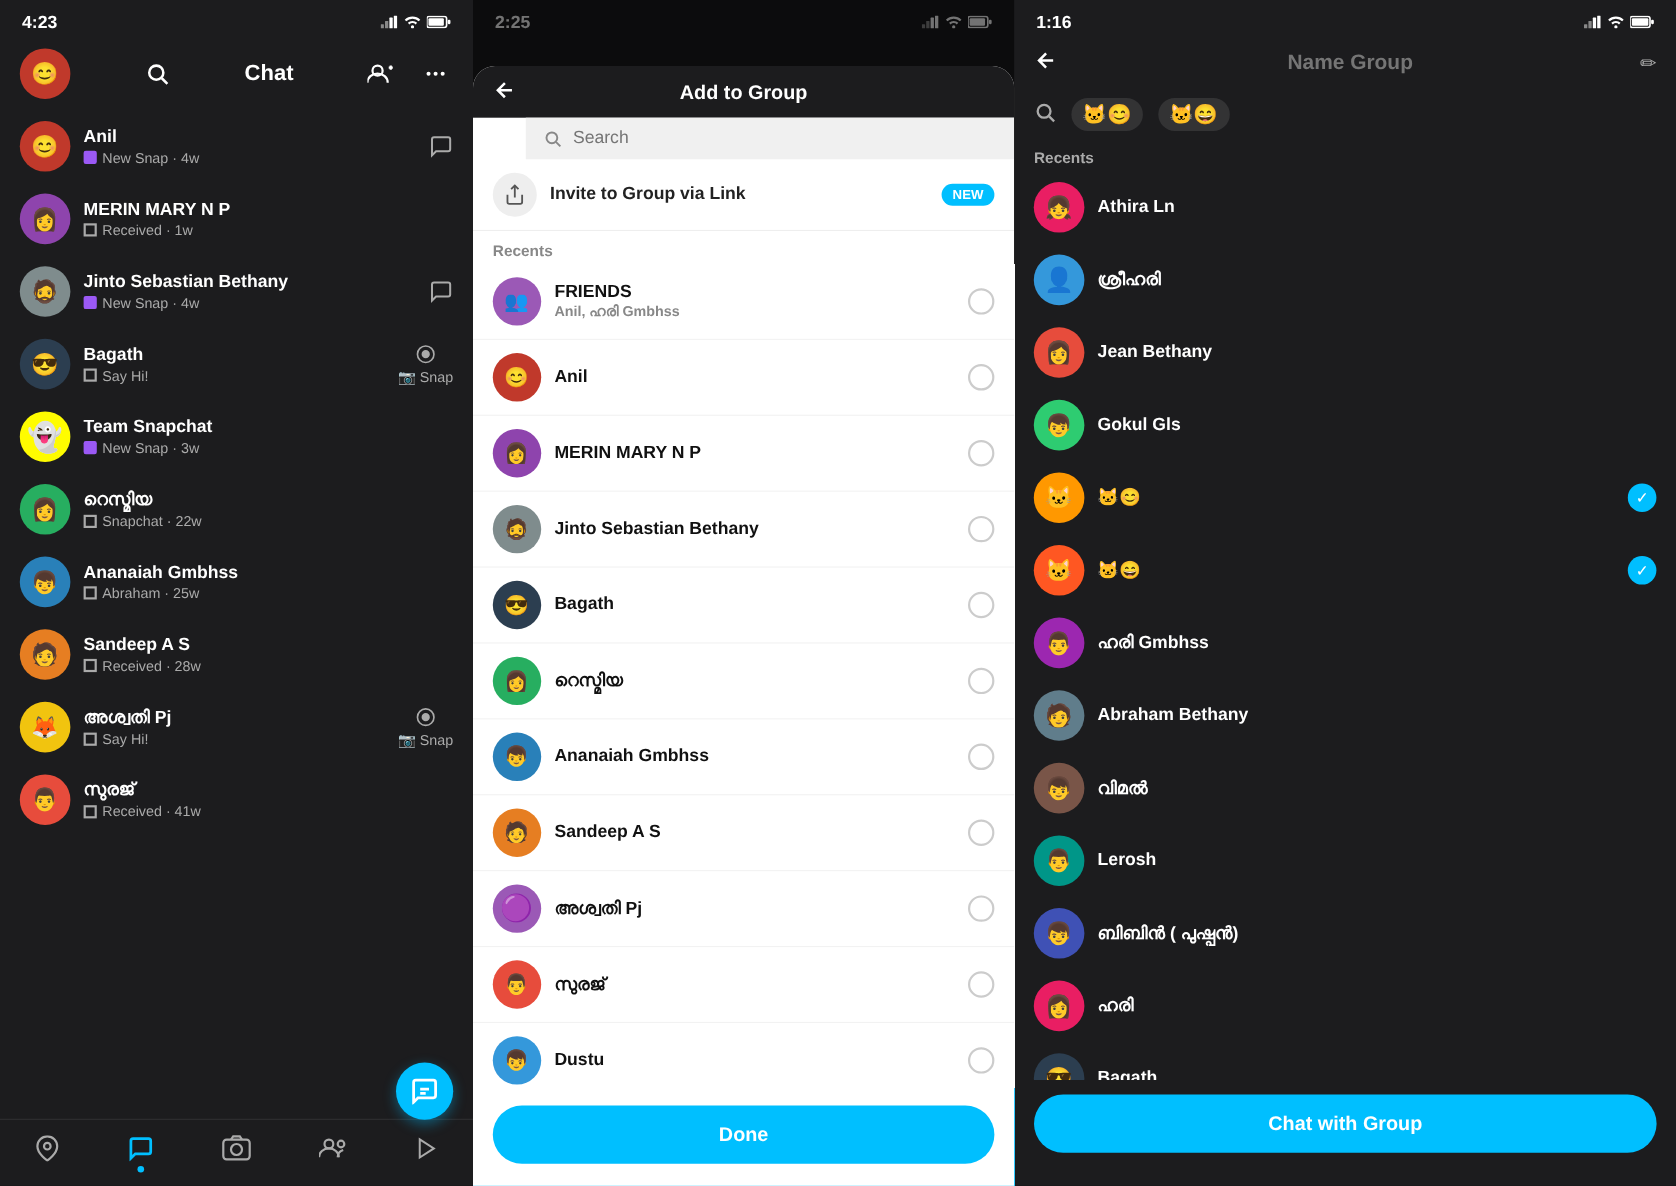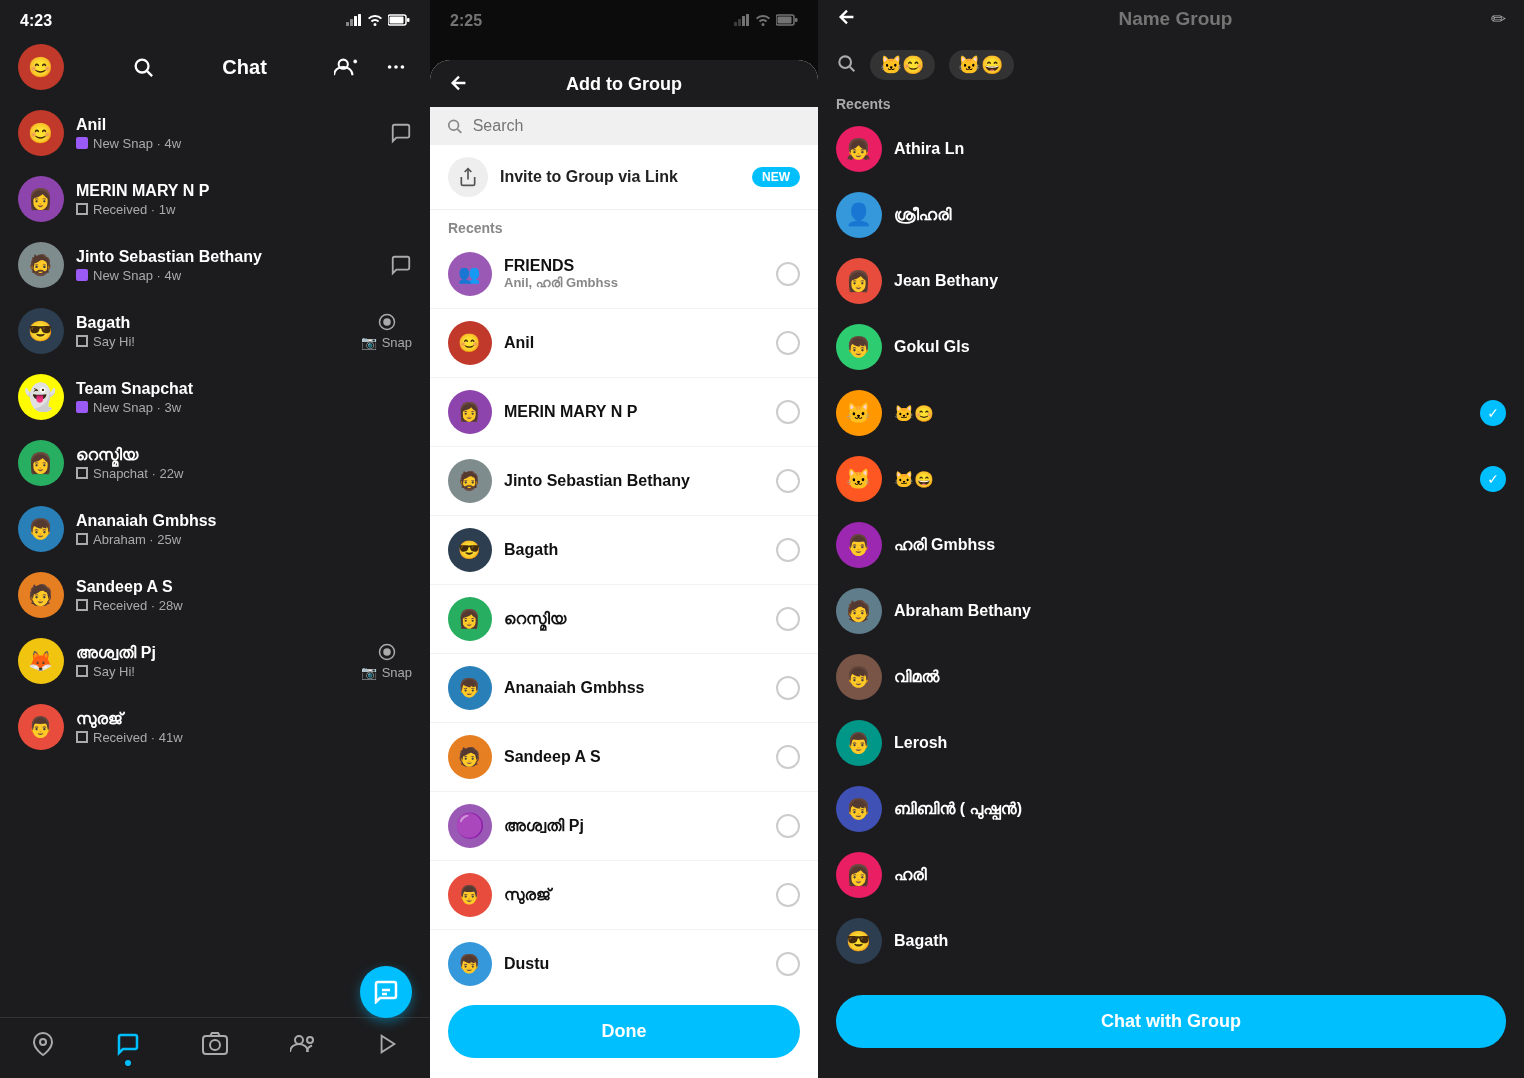--- a/index.html
+++ b/index.html
@@ -23,21 +23,21 @@
       position: relative;
       overflow: hidden;
     }
 
     .panel-left {
       width: 430px;
       background: #1c1c1e;
     }
 
     .panel-middle {
-      width: 388px;
+      width: 492px;
       background: rgba(0,0,0,0.6);
       position: relative;
     }
 
     .panel-right {
       width: 430px;
       background: #1c1c1e;
       flex: 1;
     }
 
@@ -244,20 +244,21 @@
       color: #fff;
       text-align: center;
     }
 
     .modal-search {
       background: #f0f0f0;
       padding: 10px 16px;
       display: flex;
       align-items: center;
       gap: 10px;
+      margin-left: 48px;
     }
 
     .modal-search input {
       background: transparent;
       border: none;
       outline: none;
       font-size: 16px;
       color: #333;
       width: 100%;
     }
@@ -845,20 +846,45 @@
     </div>
 
     <div class="done-btn-wrap">
       <button class="done-btn">Done</button>
     </div>
   </div>
 </div>
 
 <div class="panel panel-right">
 
+  <div class="status-bar">
+    <span class="time">1:16</span>
+    <div class="icons">
+      <span>
+        <svg width="16" height="12" viewBox="0 0 16 12">
+            <rect x="0" y="8" width="3" height="4" fill="#888" rx="0.5"></rect>
+            <rect x="4" y="5" width="3" height="7" fill="#888" rx="0.5"></rect>
+            <rect x="8" y="2" width="3" height="10" fill="#fff" rx="0.5"></rect>
+            <rect x="12" y="0" width="3" height="12" fill="#fff" rx="0.5"></rect>
+          </svg>
+      </span>
+      <span>
+        <svg width="16" height="12" viewBox="0 0 16 12">
+            <path d="M8 9a1.5 1.5 0 110 3 1.5 1.5 0 010-3zm0-4a6 6 0 014.24 1.76l-1.42 1.42A4 4 0 008 7a4 4 0 00-2.83 1.17L3.76 6.76A6 6 0 018 5zm0-4a9.9 9.9 0 017.07 2.93l-1.42 1.42A7.93 7.93 0 008 3a7.93 7.93 0 00-5.66 2.34L.94 3.93A9.9 9.9 0 018 1z" fill="#fff"></path>
+          </svg>
+      </span>
+      <span>
+        <svg width="22" height="12" viewBox="0 0 22 12">
+            <rect x="0" y="1" width="18" height="10" rx="2" ry="2" fill="none" stroke="#fff" stroke-width="1.5"></rect>
+            <rect x="1.5" y="2.5" width="15" height="7" rx="1" fill="#fff"></rect>
+            <rect x="19" y="4" width="2.5" height="4" rx="1" fill="#fff"></rect>
+          </svg>
+      </span>
+    </div>
+  </div>
 
   <div style="display:flex;align-items:center;padding:6px 18px 10px 18px;gap:10px;">
     <div style="cursor:pointer;">
       <svg width="22" height="22" viewBox="0 0 24 24" fill="none" stroke="#fff" stroke-width="2.5">
           <path d="M19 12H5M12 5l-7 7 7 7"></path>
         </svg>
     </div>
     <div style="flex:1;display:flex;align-items:center;justify-content:center;gap:8px;">
       <input class="right-title-input" placeholder="Name Group" style="">
       <span style="color:#aaa;font-size:18px;">✏</span>

